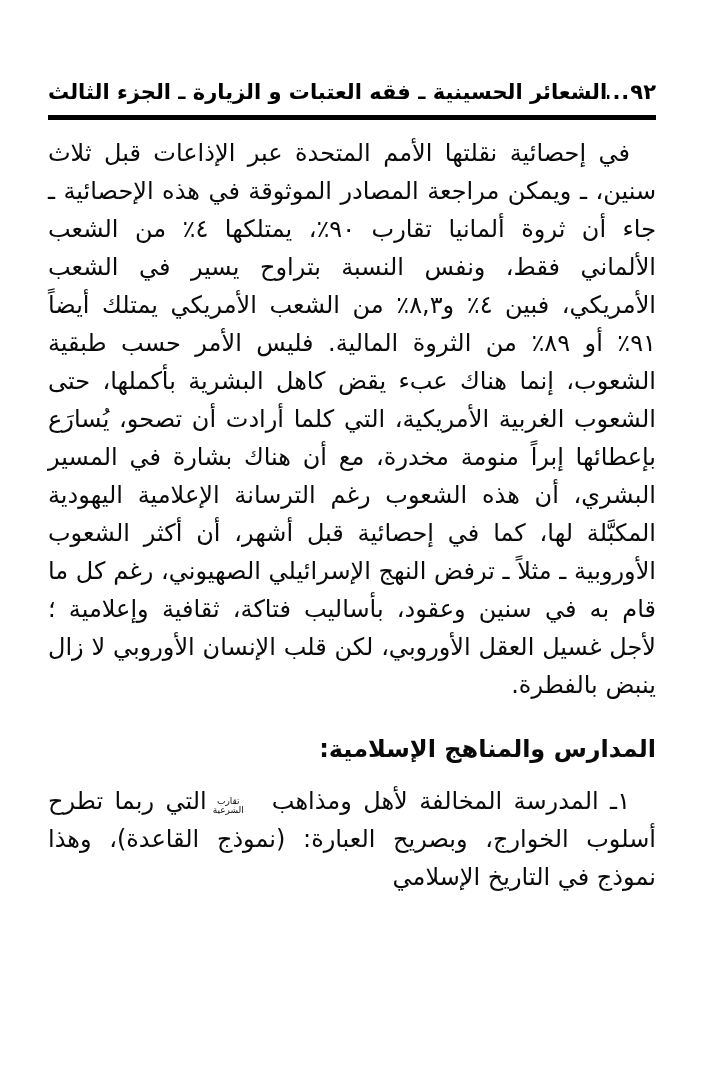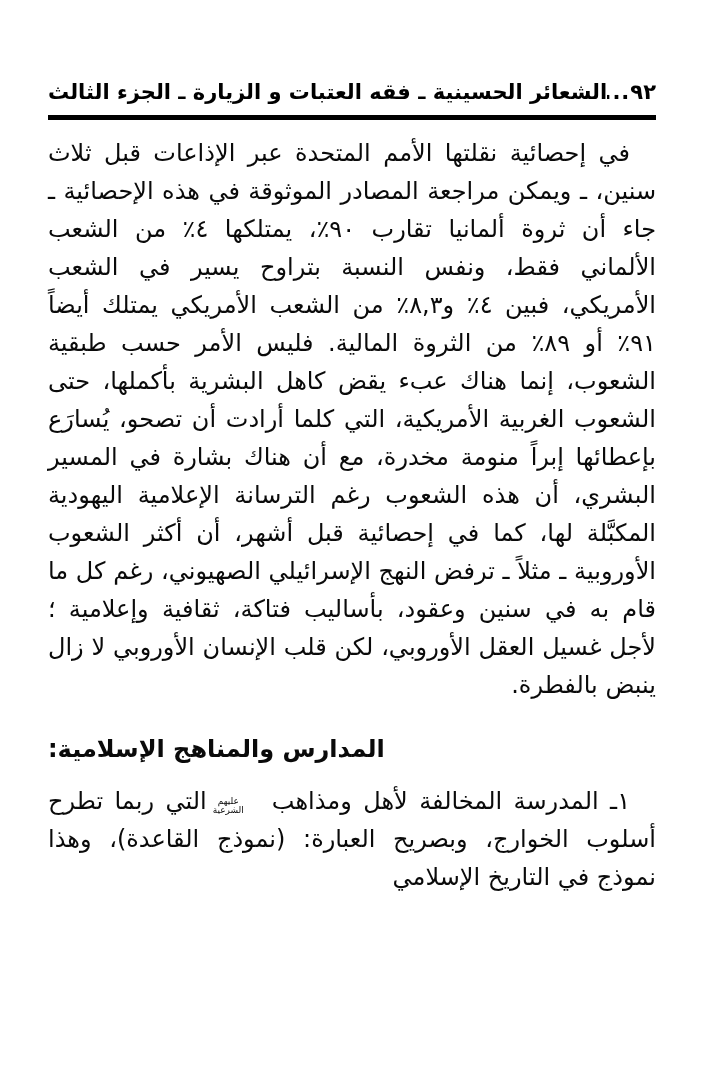--- a/index.html
+++ b/index.html
@@ -64,21 +64,21 @@
   .body-text p {
     margin: 0 0 10px 0;
   }
   p.indent {
     text-indent: 26px;
   }
   .section-heading {
     font-weight: bold;
     font-size: 24px;
     margin: 26px 0 14px 0;
-    text-align: left;
+    text-align: right;
   }
   
   .honorific {
     display: inline-block;
     font-size: 9px;
     line-height: 9px;
     text-align: center;
     vertical-align: -4px;
     margin: 0 2px;
     white-space: nowrap;
@@ -100,17 +100,17 @@
 
   <div class="body-text">
 
 
     <p class="indent">في إحصائية نقلتها الأمم المتحدة عبر الإذاعات قبل ثلاث سنين، ـ ويمكن مراجعة المصادر الموثوقة في هذه الإحصائية ـ جاء أن ثروة ألمانيا تقارب ٩٠٪، يمتلكها ٤٪ من الشعب الألماني فقط، ونفس النسبة بتراوح يسير في الشعب الأمريكي، فبين ٤٪ و٨,٣٪ من الشعب الأمريكي يمتلك أيضاً ٩١٪ أو ٨٩٪ من الثروة المالية. فليس الأمر حسب طبقية الشعوب، إنما هناك عبء يقض كاهل البشرية بأكملها، حتى الشعوب الغربية الأمريكية، التي كلما أرادت أن تصحو، يُسارَع بإعطائها إبراً منومة مخدرة، مع أن هناك بشارة في المسير البشري، أن هذه الشعوب رغم الترسانة الإعلامية اليهودية المكبَّلة لها، كما في إحصائية قبل أشهر، أن أكثر الشعوب الأوروبية ـ مثلاً ـ ترفض النهج الإسرائيلي الصهيوني، رغم كل ما قام به في سنين وعقود، بأساليب فتاكة، ثقافية وإعلامية ؛ لأجل غسيل العقل الأوروبي، لكن قلب الإنسان الأوروبي لا زال ينبض بالفطرة.</p>
 
     <h2 class="section-heading">المدارس والمناهج الإسلامية:</h2>
 
 
     <p class="indent">
-      <span>١ـ المدرسة المخالفة لأهل ومذاهب</span><span class="honorific"><span>عليهم</span><span>الشرعية</span></span><span style="margin-right: 4px;">التي ربما تطرح أسلوب الخوارج، وبصريح العبارة: (نموذج القاعدة)، وهذا نموذج في التاريخ الإسلامي</span>
+      <span>١ـ المدرسة المخالفة لأهل ومذاهب</span><span class="honorific"><span>تقارب</span><span>الشرعية</span></span><span style="margin-right: 4px;">التي ربما تطرح أسلوب الخوارج، وبصريح العبارة: (نموذج القاعدة)، وهذا نموذج في التاريخ الإسلامي</span>
     </p>
 
   </div>
 </div>
 
 </body></html>

